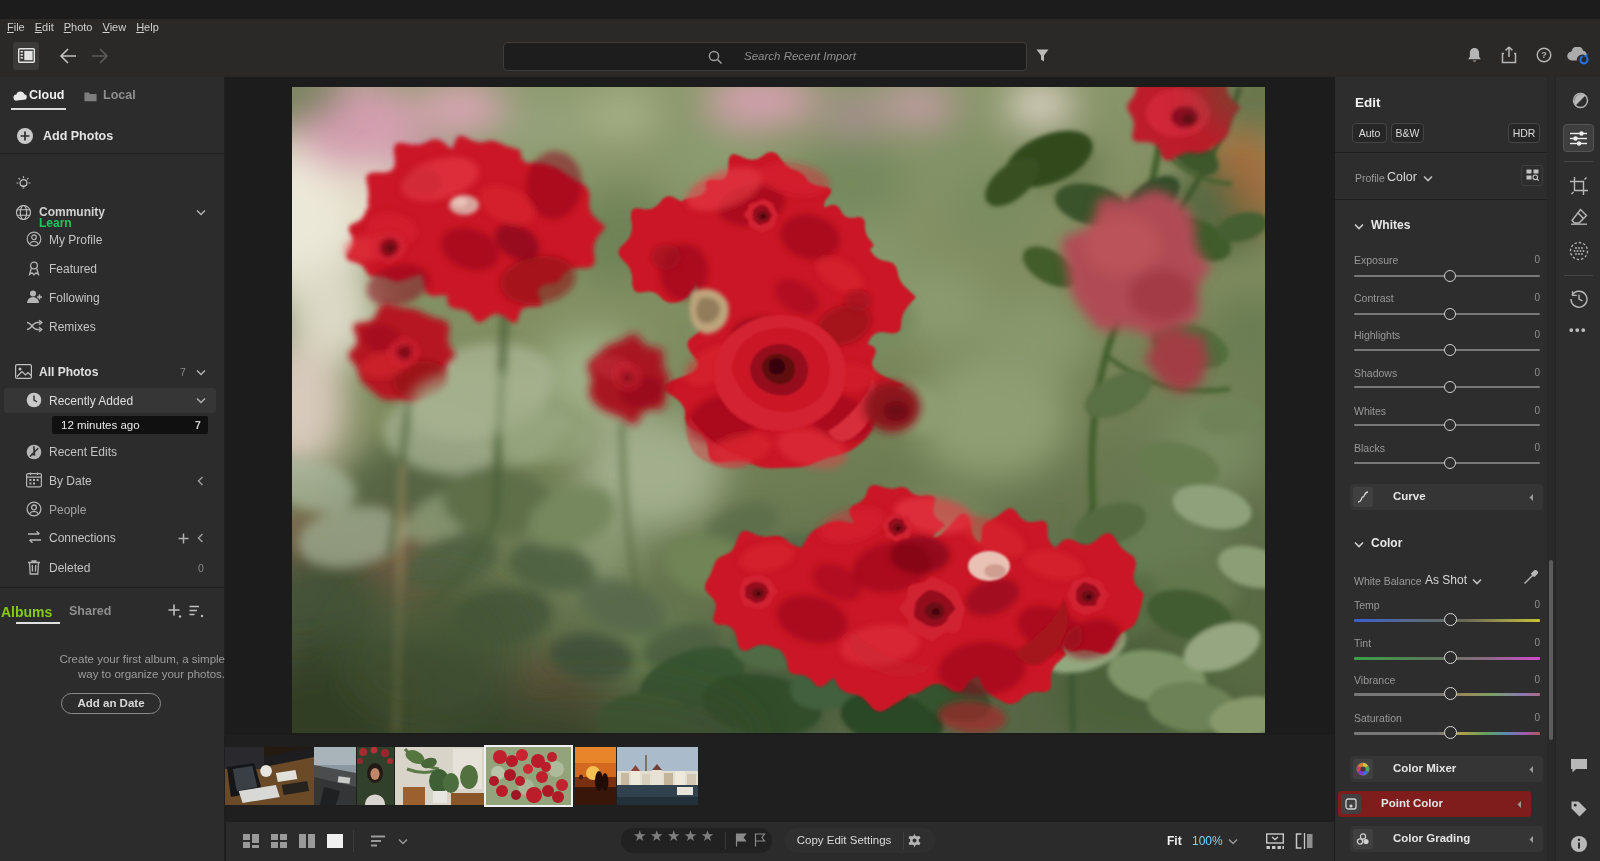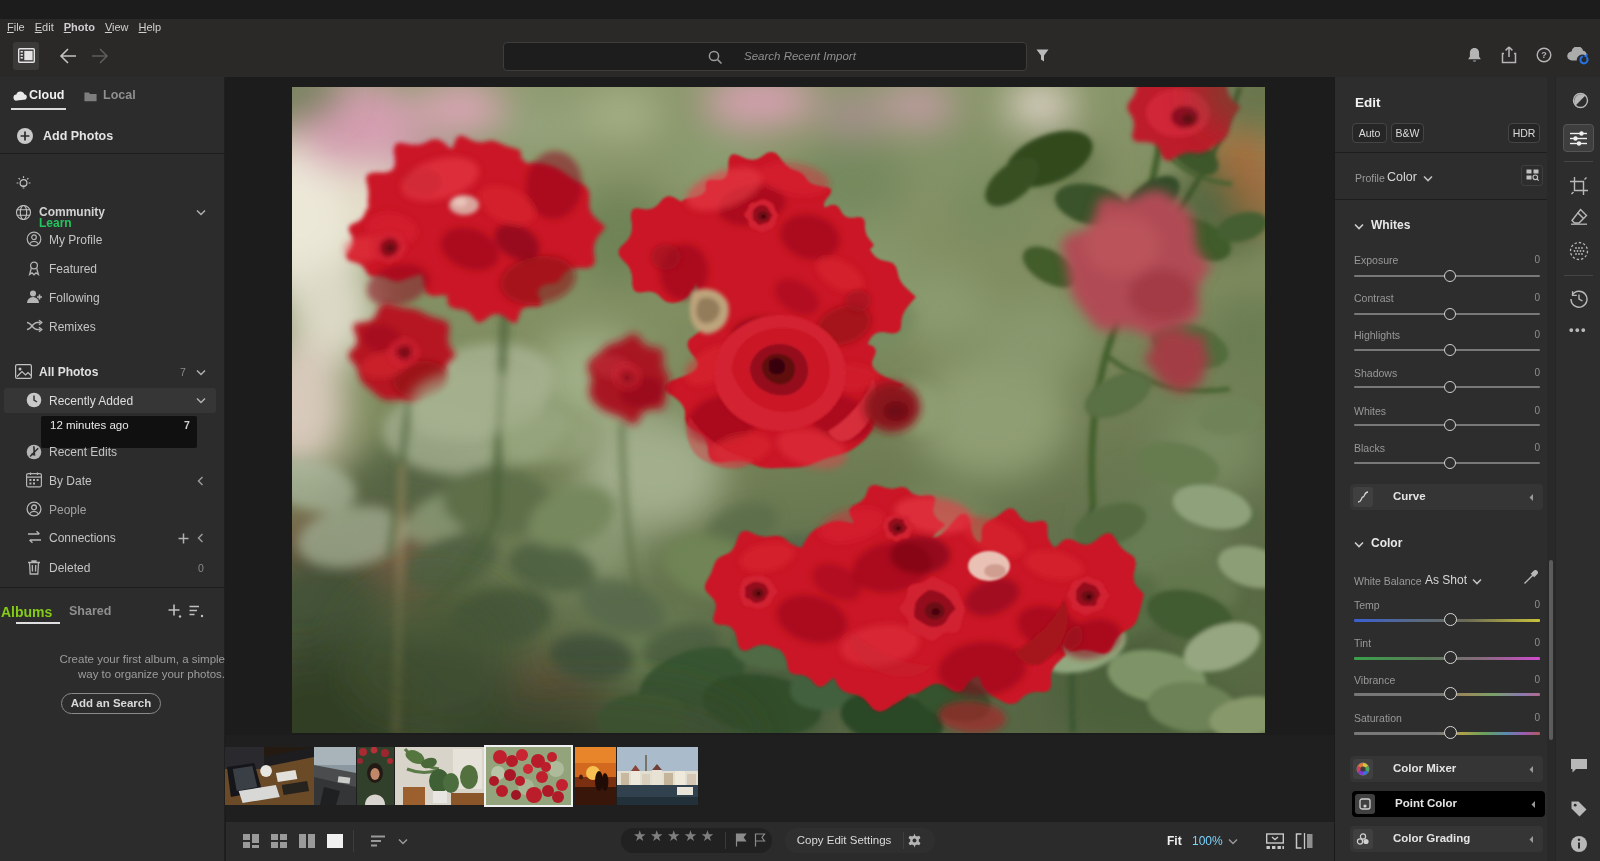--- a/index.html
+++ b/index.html
@@ -24,21 +24,21 @@
         <rect x="1.5" y="3.5" width="7" height="7" rx="1" fill="none" stroke="#c8c8c8" stroke-width="1.1"></rect>
         <path d="M4 3.5 L4 2.5 Q4 1.5 5 1.5 L9.5 1.5 Q10.5 1.5 10.5 2.5 L10.5 7 Q10.5 8 9.5 8 L8.5 8" fill="none" stroke="#c8c8c8" stroke-width="1.1"></path>
       </svg>
   <svg class="abs" style="left:1576px;top:3px;" width="12" height="12" viewBox="0 0 12 12">
         <path d="M2 2 L10 10 M10 2 L2 10" stroke="#c8c8c8" stroke-width="1.2"></path>
       </svg>
 </div>
 
 <div class="abs" style="left:0;top:19px;width:1600px;height:58px;background:#2a2928;">
   <div class="abs" style="left:7px;top:2px;color:#d0d0d0;font-size:11px;">
-    <span style="margin-right:10px;"><u>F</u>ile</span><span style="margin-right:10px;"><u>E</u>dit</span><span style="margin-right:10px;font-weight:bold;"><u>P</u>hoto</span><span style="margin-right:10px;"><u>V</u>iew</span><span><u>H</u>elp</span>
+    <span style="margin-right:10px;"><u>F</u>ile</span><span style="margin-right:10px;"><u>E</u>dit</span><span style="margin-right:10px;"><u>P</u>hoto</span><span style="margin-right:10px;"><u>V</u>iew</span><span><u>H</u>elp</span>
   </div>
 
   <div class="abs" style="left:13px;top:23px;width:26px;height:28px;background:#3b3a39;border-radius:3px;">
     <svg class="ic" style="margin:6px auto 0 5px;" width="17" height="15" viewBox="0 0 17 15">
           <rect x="0.7" y="0.7" width="15.6" height="13.6" rx="1" fill="none" stroke="#e4e4e4" stroke-width="1.4"></rect>
           <rect x="2.6" y="3" width="2.2" height="1.6" fill="#e4e4e4"></rect>
           <rect x="2.6" y="6" width="2.2" height="1.6" fill="#e4e4e4"></rect>
           <rect x="2.6" y="9" width="2.2" height="1.6" fill="#e4e4e4"></rect>
           <rect x="6.3" y="2.9" width="8.3" height="9.3" fill="#e4e4e4"></rect>
         </svg>
@@ -178,21 +178,21 @@
   <div class="abs" style="left:4px;top:311px;width:212px;height:25px;background:#363636;border-radius:3px;"></div>
   <svg class="abs" style="left:26px;top:315px;" width="16" height="16" viewBox="0 0 16 16">
         <circle cx="8" cy="8" r="7.3" fill="#c9c9c9"></circle>
         <path d="M8 3.6 L8 8 L11 10" stroke="#363636" stroke-width="1.5" fill="none"></path>
       </svg>
   <div class="abs" style="left:49px;top:317px;color:#dedede;font-size:12px;">Recently Added</div>
   <svg class="abs" style="left:196px;top:320px;" width="10" height="7" viewBox="0 0 10 7">
         <path d="M1 1.5 L5 5.5 L9 1.5" stroke="#b0b0b0" stroke-width="1.5" fill="none"></path>
       </svg>
 
-  <div class="abs" style="left:41px;top:339px;width:156px;height:32px;background:#101010;border-radius:2px;">
+  <div class="abs" style="left:52px;top:339px;width:156px;height:18px;background:#101010;border-radius:2px;">
     <div class="abs" style="left:9px;top:3px;color:#e8e8e8;font-size:11.5px;">12 minutes ago</div>
     <div class="abs" style="left:143px;top:3px;color:#d0d0d0;font-size:10.5px;font-weight:bold;">7</div>
   </div>
 
   <svg class="abs" style="left:26px;top:367px;" width="16" height="16" viewBox="0 0 16 16">
         <circle cx="8" cy="8" r="7.3" fill="#b5b5b5"></circle>
         <path d="M11.5 3.5 L6.5 10.5 L4.5 8" stroke="#2c2c2c" stroke-width="1.6" fill="none" transform="rotate(-40 8 8)"></path>
         <path d="M4 12.5 L12.2 4.3" stroke="#2c2c2c" stroke-width="1.4"></path>
       </svg>
   <div class="abs" style="left:49px;top:368px;color:#c4c4c4;font-size:12px;">Recent Edits</div>
@@ -255,21 +255,21 @@
   <svg class="abs" style="left:168px;top:527px;" width="14" height="14" viewBox="0 0 14 14">
         <path d="M6 0.5 L6 11.5 M0.5 6 L11.5 6" stroke="#c0c0c0" stroke-width="1.6"></path>
         <circle cx="12" cy="12.5" r="1.2" fill="#c0c0c0"></circle>
       </svg>
   <svg class="abs" style="left:189px;top:528px;" width="15" height="13" viewBox="0 0 15 13">
         <path d="M0.5 1.5 L10 1.5 M0.5 5.5 L8 5.5 M0.5 9.5 L5.5 9.5" stroke="#c0c0c0" stroke-width="1.6"></path>
         <circle cx="13" cy="11" r="1.2" fill="#c0c0c0"></circle>
       </svg>
 
   <div class="abs" style="left:0;top:575px;width:225px;text-align:right;color:#9d9d9d;font-size:11.5px;line-height:15px;">Create your first album, a simple<br>way to organize your photos.</div>
-  <div class="abs" style="left:61px;top:616px;width:100px;height:21px;border:1px solid #8a8a8a;border-radius:11px;text-align:center;color:#d8d8d8;font-size:11.5px;font-weight:bold;line-height:19px;">Add an Search</div>
+  <div class="abs" style="left:61px;top:616px;width:100px;height:21px;border:1px solid #8a8a8a;border-radius:11px;text-align:center;color:#d8d8d8;font-size:11.5px;font-weight:bold;line-height:19px;">Add an Date</div>
 </div>
 
 <div class="abs" style="left:292px;top:87px;width:973px;height:646px;">
 <svg width="973" height="646" viewBox="0 0 973 646">
 <defs>
 <filter id="pb18" x="-60%" y="-60%" width="220%" height="220%">
             <feGaussianBlur stdDeviation="18"></feGaussianBlur>
           </filter>
 <filter id="pb6" x="-50%" y="-50%" width="200%" height="200%">
             <feGaussianBlur stdDeviation="6"></feGaussianBlur>
@@ -912,21 +912,21 @@
             <path d="M1.8 4 A6 6 0 0 1 7 1 L7 7 Z" fill="#d87a3a"></path>
             <circle cx="7" cy="7" r="2.6" fill="#3b3b3b"></circle>
           </svg>
     </div>
     <div class="abs" style="left:43px;top:6px;color:#e4e4e4;font-size:11.5px;font-weight:bold;">Color Mixer</div>
     <svg class="abs" style="left:178px;top:9px;" width="6" height="9" viewBox="0 0 6 9">
           <path d="M5 1 L1.5 4.5 L5 8 Z" fill="#9a9a9a"></path>
         </svg>
   </div>
 
-  <div class="abs" style="left:17px;top:714px;width:193px;height:26px;background:#000000;border-radius:4px;">
+  <div class="abs" style="left:3px;top:714px;width:193px;height:26px;background:#7f1d1d;border-radius:4px;">
     <div class="abs" style="left:3px;top:3px;width:20px;height:20px;background:#404040;border-radius:3px;">
       <svg class="ic" style="margin:4px auto;" width="12" height="12" viewBox="0 0 12 12">
             <rect x="1" y="1" width="10" height="10" rx="2" fill="none" stroke="#d0d0d0" stroke-width="1.3"></rect>
             <circle cx="6" cy="8" r="1.6" fill="#d0d0d0"></circle>
           </svg>
     </div>
     <div class="abs" style="left:43px;top:6px;color:#e4e4e4;font-size:11.5px;font-weight:bold;">Point Color</div>
     <svg class="abs" style="left:178px;top:9px;" width="6" height="9" viewBox="0 0 6 9">
           <path d="M5 1 L1.5 4.5 L5 8 Z" fill="#9a9a9a"></path>
         </svg>

